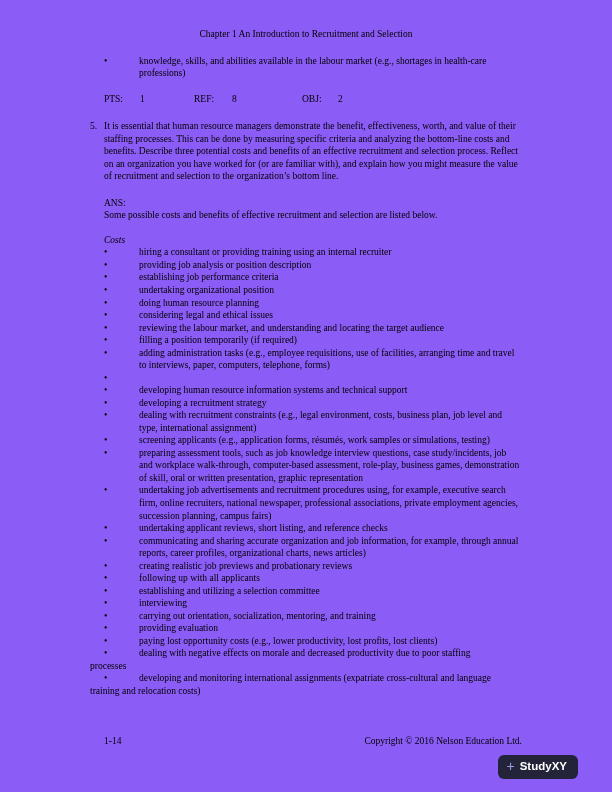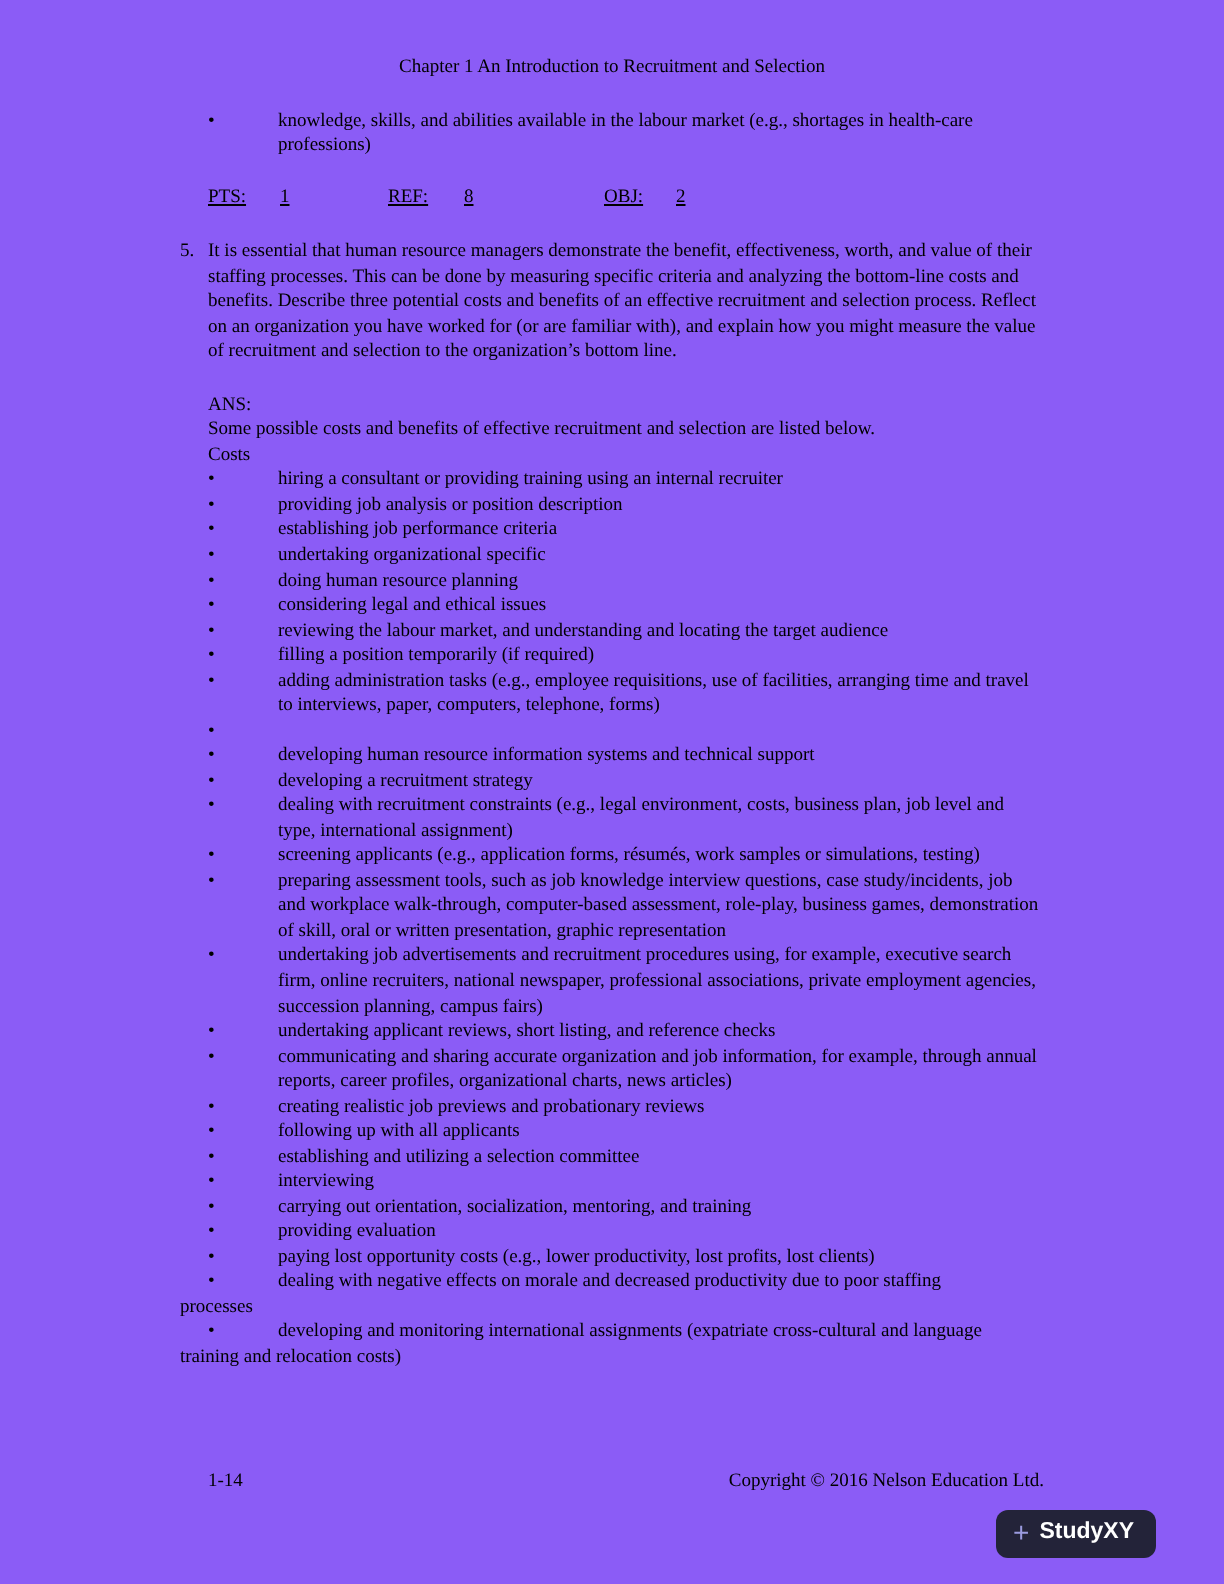--- a/index.html
+++ b/index.html
@@ -12,29 +12,29 @@
     color:#000000;
     font-family:"Liberation Serif", serif;
     font-size:9.5px;
     line-height:1.32;
     overflow:hidden;
   }
   .header { text-align:center; margin-bottom:14px; }
   .bullet-row { display:flex; padding-left:14px; }
   .bullet-glyph { width:35px; flex:none; }
   .bullet-text { flex:1; }
-  .meta-line { display:flex; padding-left:14px; margin:13px 0 15px 0;text-decoration:underline; }
+  .meta-line { display:flex; padding-left:14px; margin:13px 0 15px 0; }
   .m-lab1 { width:36px; } .m-val1 { width:54px; }
   .m-lab2 { width:38px; } .m-val2 { width:70px; }
   .m-lab3 { width:36px; } .m-val3 { flex:1; }
   .question { display:flex; margin-bottom:14px; }
   .qnum { width:14px; flex:none; }
   .qtext { flex:1; }
   .indented { padding-left:14px; }
-  .costs-heading { padding-left:14px; }
+  .costs-heading { padding-left:14px; font-style:italic; margin-top:12px; }
   .bullet-continuation { padding-left:0; }
   .footer {
     position:absolute; left:90px; right:90px; bottom:44px;
     display:flex; justify-content:space-between;
   }
   .footer .pgnum { padding-left:14px; }
   .brand-badge {
     position:absolute; right:34px; bottom:13px;
     background:#232339; color:#ffffff;
     border-radius:6px; padding:4px 11px 5px 9px;
@@ -86,21 +86,21 @@
       <div class="bullet-row">
         <span class="bullet-glyph">•</span>
         <span class="bullet-text">providing job analysis or position description</span>
       </div>
       <div class="bullet-row">
         <span class="bullet-glyph">•</span>
         <span class="bullet-text">establishing job performance criteria</span>
       </div>
       <div class="bullet-row">
         <span class="bullet-glyph">•</span>
-        <span class="bullet-text">undertaking organizational specific</span>
+        <span class="bullet-text">undertaking organizational position</span>
       </div>
       <div class="bullet-row">
         <span class="bullet-glyph">•</span>
         <span class="bullet-text">doing human resource planning</span>
       </div>
       <div class="bullet-row">
         <span class="bullet-glyph">•</span>
         <span class="bullet-text">considering legal and ethical issues</span>
       </div>
       <div class="bullet-row">

